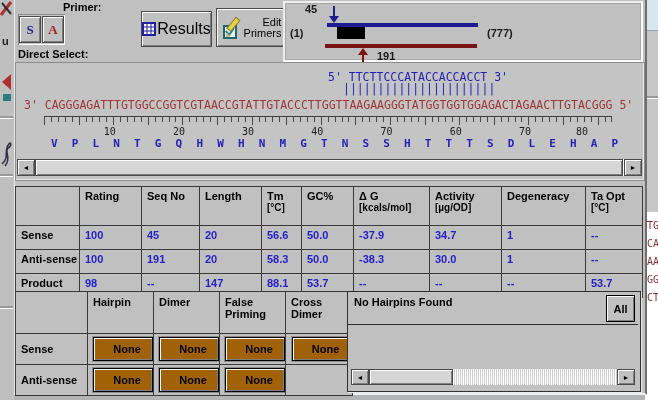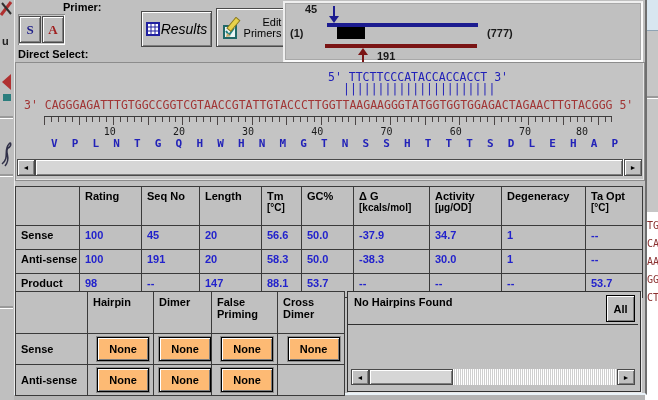--- a/index.html
+++ b/index.html
@@ -21,21 +21,21 @@
   
   .lab{font-size:11px;font-weight:bold;}
   .btn3d{background:#c0c0c0;border:1px solid #4a4a4a;
          box-shadow:inset 1px 1px 0 #ffffff, inset -1px -1px 0 #7e7e7e;
          display:flex;align-items:center;justify-content:center;cursor:default;}
   #sa-panel{left:4px;top:14px;width:47px;height:31px;background:#c8c8c8;
             box-shadow:inset 1px 1px 0 #8a8a8a, inset -1px -1px 0 #fff;
             display:flex;align-items:center;justify-content:center;gap:1px;}
   .sa-btn{width:20px;height:25px;font-family:"Liberation Serif",serif;font-size:13px;font-weight:bold;}
   #search-btn{left:56px;top:11px;width:66px;height:34px;gap:2px;font-size:12px;}
-  #results-btn{left:127px;top:11px;width:69px;height:34px;gap:1px;font-size:14px;font-style:italic;}
+  #results-btn{left:127px;top:11px;width:69px;height:34px;gap:1px;font-size:16px;}
   #edit-btn{left:202px;top:8px;width:70px;height:37px;gap:3px;font-size:11px;}
   .edit-txt{white-space:pre-line;text-align:right;line-height:11px;}
   
   #diagram{left:269px;top:1px;width:356px;height:57px;background:#c0c0c0;
            border:2px solid;border-color:#efefef #fbfbfb #fbfbfb #efefef;
            box-shadow:inset 0 0 0 1px #a8a8a8;}
   .dlab{font-size:11px;font-weight:bold;color:#1a1a1a;}
   .vline-b{width:2px;background:#1c1c90;}
   .tri-down{width:0;height:0;border-left:5px solid transparent;border-right:5px solid transparent;border-top:7px solid #1c1c90;}
   .tri-up{width:0;height:0;border-left:5px solid transparent;border-right:5px solid transparent;border-bottom:7px solid #7a1414;}
@@ -66,21 +66,21 @@
   .hdr-sub{display:block;font-size:10px;font-weight:bold;}
   .val{color:#2222cc;}
   .rowlab{color:#000;}
   
   #checks-table{left:1px;top:291px;border-collapse:collapse;table-layout:fixed;background:#c0c0c0;}
   #checks-table td,#checks-table th{border:1px solid #3a3a3a;font-size:11px;text-align:left;vertical-align:middle;padding:0 0 0 5px;}
   #checks-table th{height:37px;font-weight:bold;white-space:pre-line;padding-top:4px;vertical-align:top;}
   #checks-table td{height:30px;font-weight:bold;}
   .none-btn{width:50px;height:22px;font-size:11px;font-weight:bold;margin:0 auto;
             border:1px solid #000;box-shadow:inset 1px 1px 0 #fff, inset -1px -1px 0 #7e7e7e, 0 0 0 1px #8c8c8c;
-            background:#fdba74;display:flex;align-items:center;justify-content:center;}
+            background:#a16207;display:flex;align-items:center;justify-content:center;padding-left:8px;}
   
   #hairpin-panel{left:333px;top:291px;width:292px;height:99px;background:#c0c0c0;
                  border:1px solid #303030;box-shadow:1px 1px 0 #e8e8e8;}
   #hp-divider{left:0;top:32px;width:290px;height:1px;background:#303030;}
   #all-btn{right:5px;top:3px;width:27px;height:25px;font-size:11px;font-weight:bold;
            border:1px solid #000;box-shadow:inset 1px 1px 0 #fff, inset -1px -1px 0 #7e7e7e;}
   
   .icon{flex:0 0 auto;display:block;}
 </style>
 </head>

